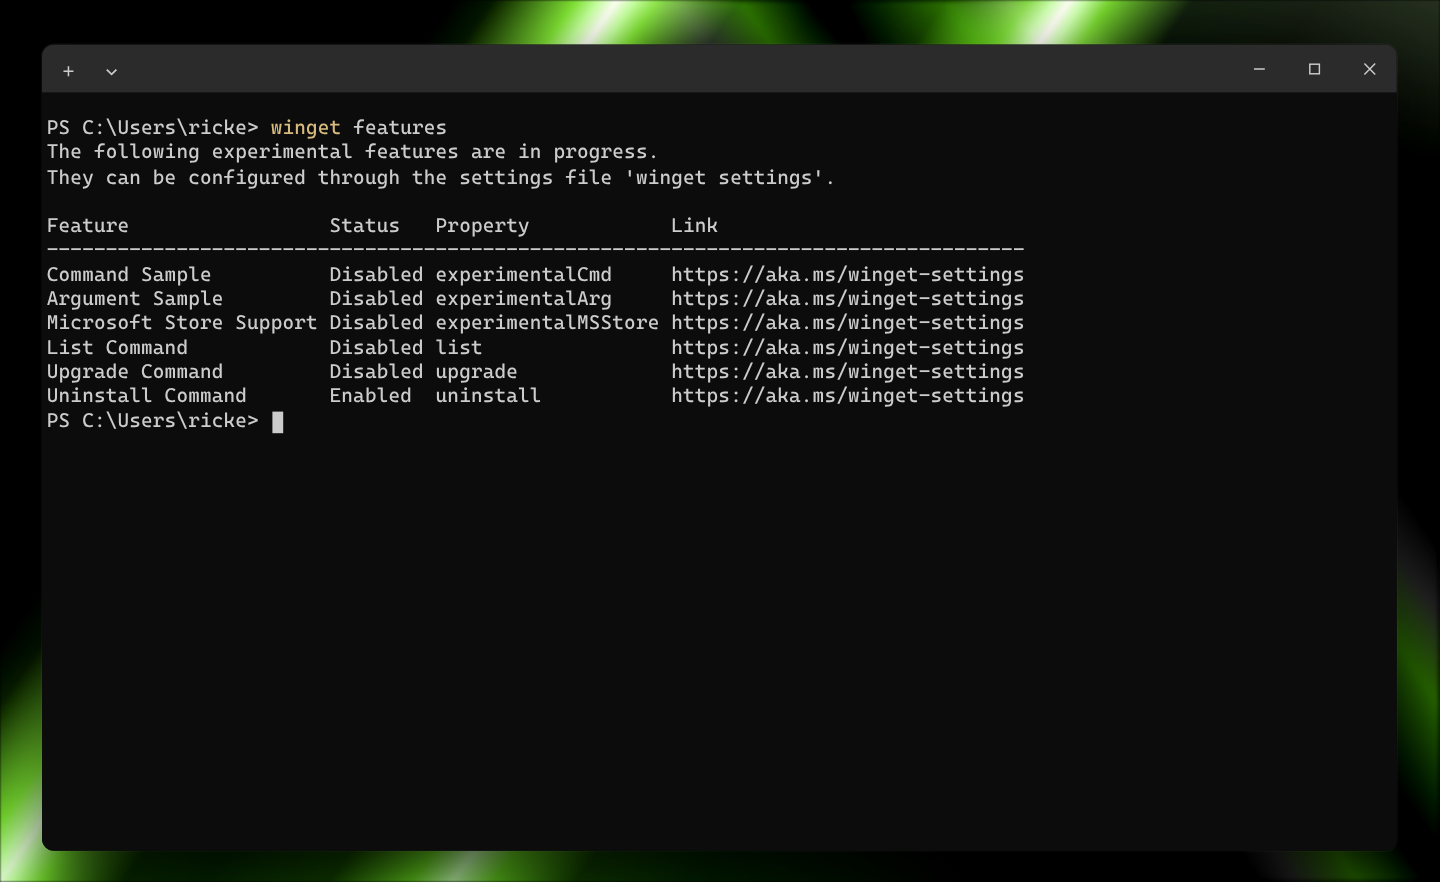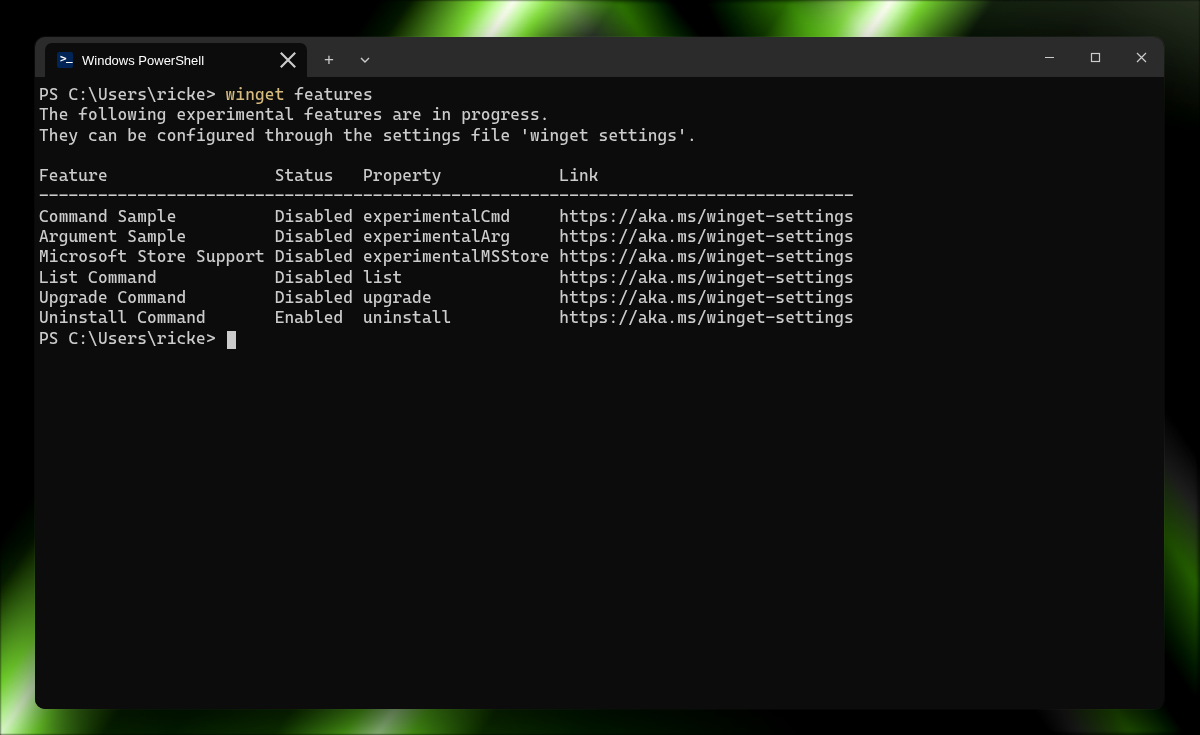--- a/index.html
+++ b/index.html
@@ -134,21 +134,21 @@
   .win-btn svg { width:11px; height:11px; stroke:#ccc; stroke-width:1.2; fill:none; }
 
   
   .term {
     flex: 1;
     background: #0c0c0c;
     color: #cccccc;
     font-family: "Cascadia Mono", Consolas, "Courier New", monospace;
     font-size: 16.5px;
     line-height: 20.3px;
-    padding: 8px 0 8px 4px;
+    padding: 20px 0 8px 4px;
     white-space: pre;
     overflow: hidden;
     letter-spacing: 0.15px;
   }
   .cmd { color: #d7ba7d; } 
   .cursor {
     display:inline-block;
     width: 9px; height: 18px;
     background: #cccccc;
     vertical-align: text-bottom;
@@ -157,29 +157,20 @@
   }
 </style>
 </head>
 <body>
 
 <div class="wallpaper"></div>
 
 <div class="window">
 
   <div class="titlebar">
-    <div class="tab">
-      <span class="tab-icon"></span>
-      <span class="tab-title">Windows PowerShell</span>
-      <span class="tab-close">
-        <svg viewBox="0 0 10 10">
-            <path d="M1 1 L9 9 M9 1 L1 9" stroke="#ccc" stroke-width="1.2"></path>
-          </svg>
-      </span>
-    </div>
     <div class="tabbar-btn plus">+</div>
     <div class="tabbar-btn chevron">
       <svg viewBox="0 0 12 12">
           <path d="M2 4 L6 8 L10 4" stroke="#ccc" stroke-width="1.4" fill="none"></path>
         </svg>
     </div>
 
     <div class="win-controls">
       <div class="win-btn">
         <svg viewBox="0 0 11 11">

